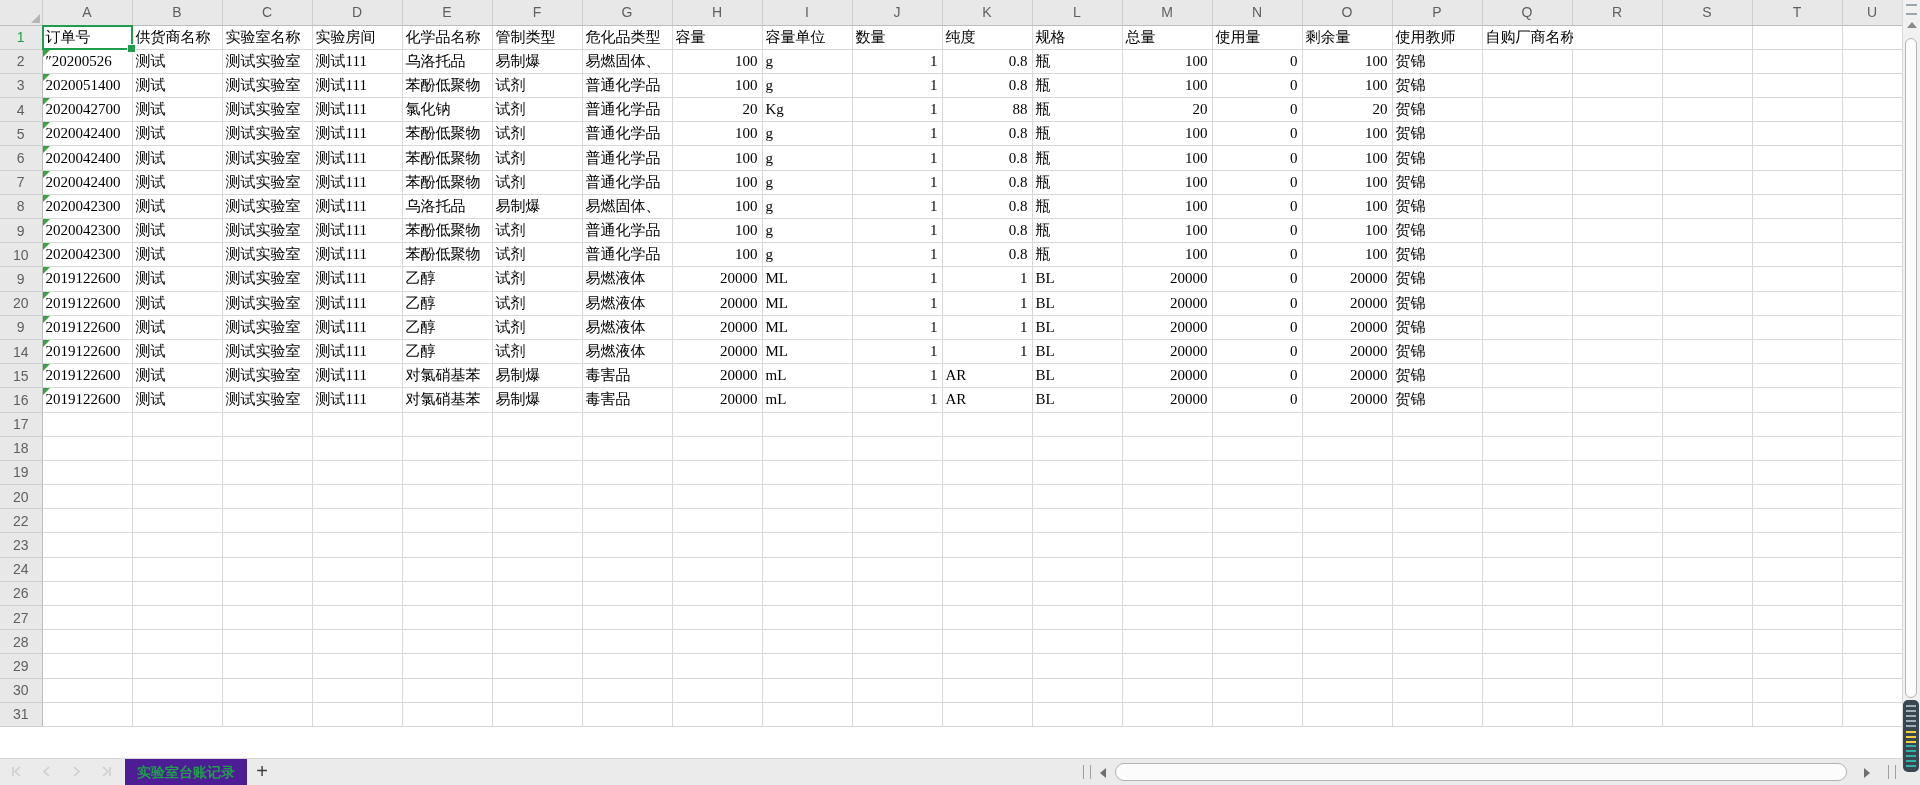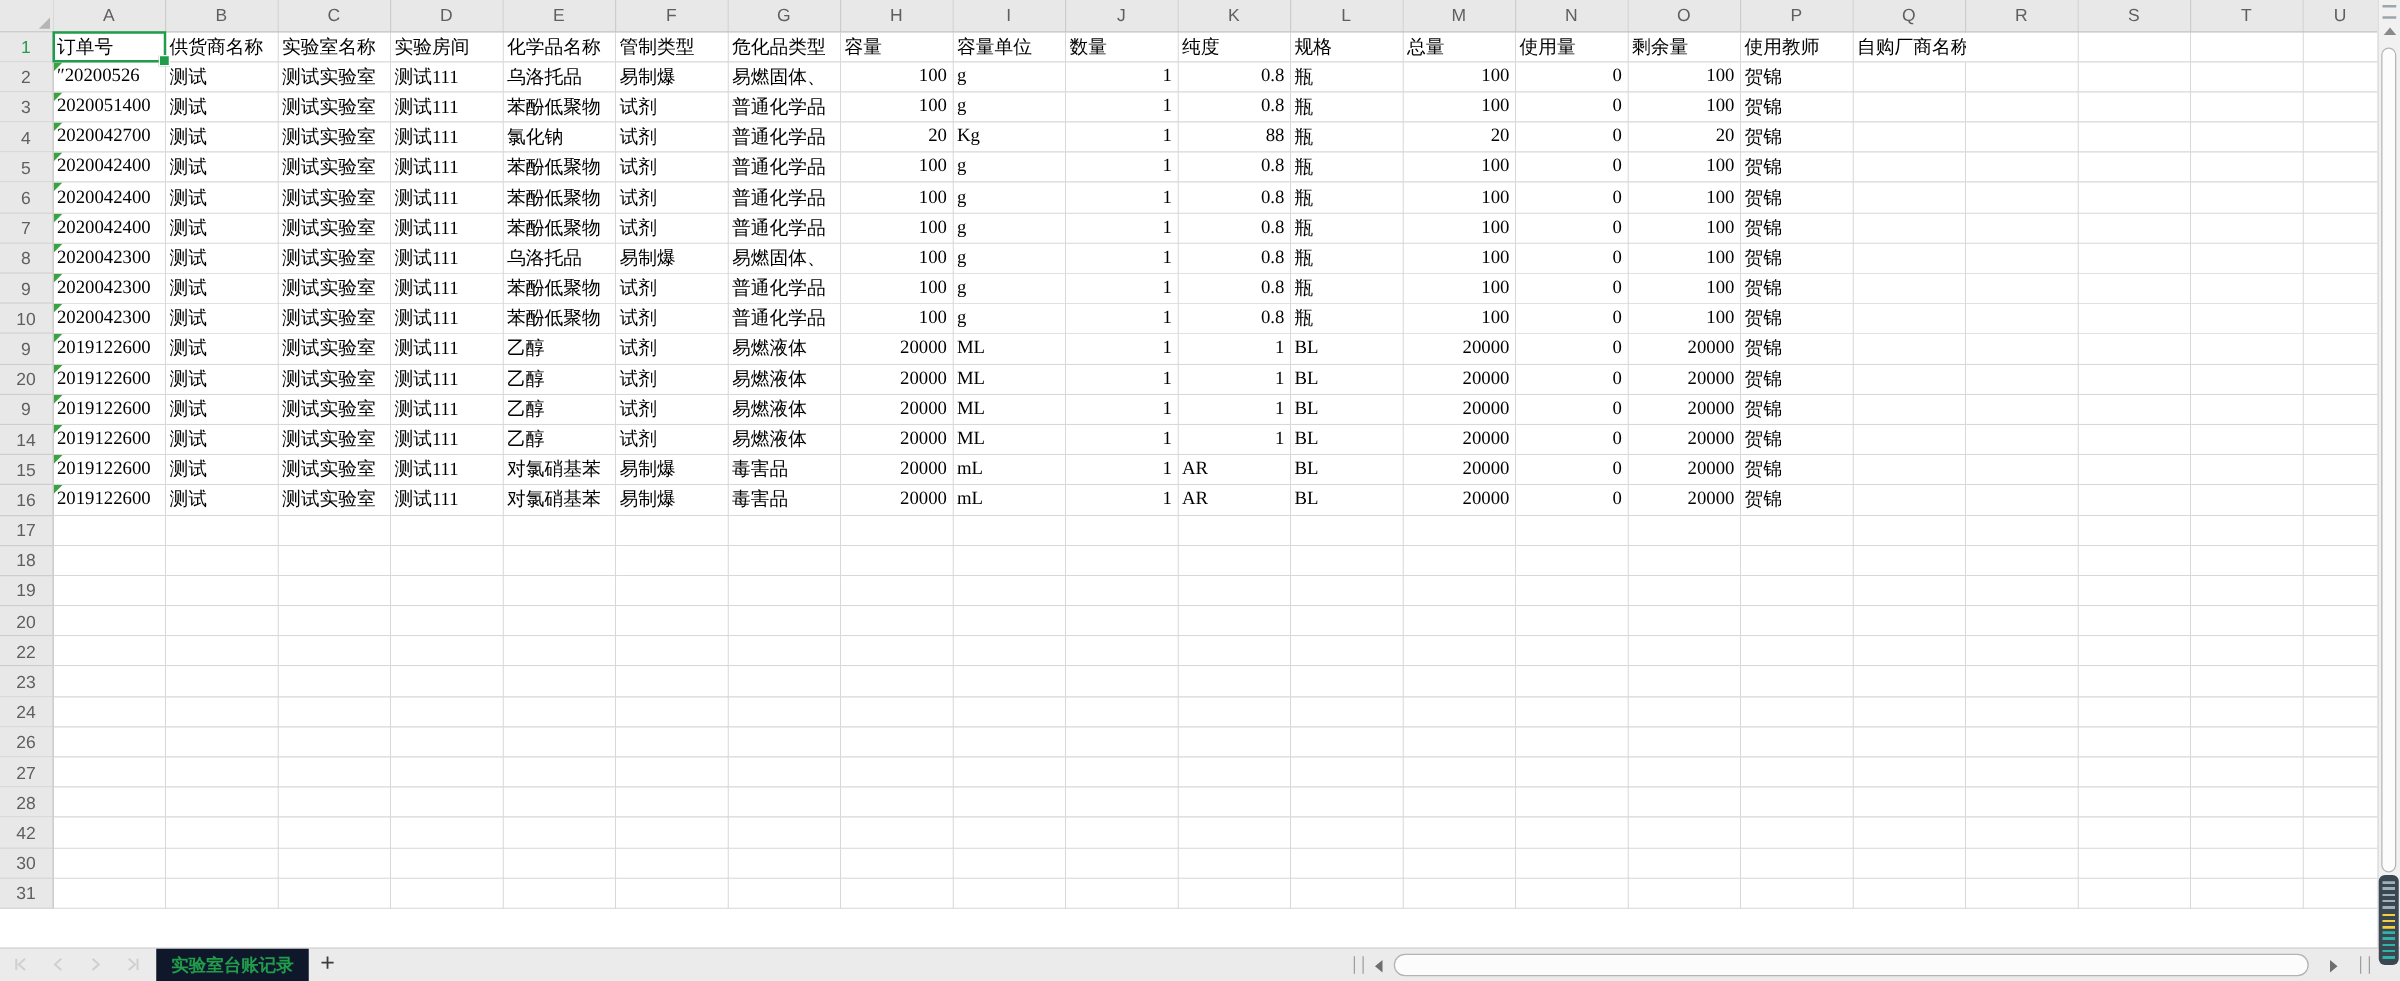--- a/index.html
+++ b/index.html
@@ -51,21 +51,21 @@
   .dock .s2{margin:2px 3px 0 3px;height:12px;
        background:repeating-linear-gradient(#f4d03f 0 2px,transparent 2px 5px);}
   .dock .s3{margin:2px 3px 0 3px;height:24px;
        background:repeating-linear-gradient(#2fb3a6 0 2px,transparent 2px 5px);}
 
   
   .tabbar{position:absolute;left:0;bottom:0;width:1920px;height:27px;background:#ebebeb;
        border-top:1px solid #d4d4d4;box-sizing:border-box;z-index:10;}
   .navgrp{position:absolute;left:10px;top:6px;display:flex;gap:17px;}
   .navgrp svg{display:block;}
-  .tab{position:absolute;left:125px;top:0;width:122px;height:26px;background:#0f172a;
+  .tab{position:absolute;left:125px;top:0;width:122px;height:26px;background:#4c1d95;
        text-align:center;line-height:26px;}
   .tab span{color:#1f9d4b;font-weight:bold;font-size:14px;}
   .addsheet{position:absolute;left:250px;top:0;width:24px;height:26px;color:#3c3c3c;
        font-size:20px;line-height:24px;text-align:center;}
   .hsplit{position:absolute;top:6px;width:6px;height:14px;
        border-left:1px solid #9e9e9e;border-right:1px solid #9e9e9e;}
   .hs1{left:1083px;} .hs2{left:1888px;}
   .harrow{position:absolute;top:9px;width:0;height:0;}
   .harrow.left{left:1100px;border-top:5px solid transparent;border-bottom:5px solid transparent;
        border-right:6px solid #6e6e6e;}
@@ -752,21 +752,21 @@
             <td></td>
             <td></td>
             <td></td>
             <td></td>
             <td></td>
             <td></td>
             <td></td>
             <td></td>
           </tr>
           <tr>
-            <th class="gut">42</th>
+            <th class="gut">29</th>
             <td></td>
             <td></td>
             <td></td>
             <td></td>
             <td></td>
             <td></td>
             <td></td>
             <td></td>
             <td></td>
             <td></td>

